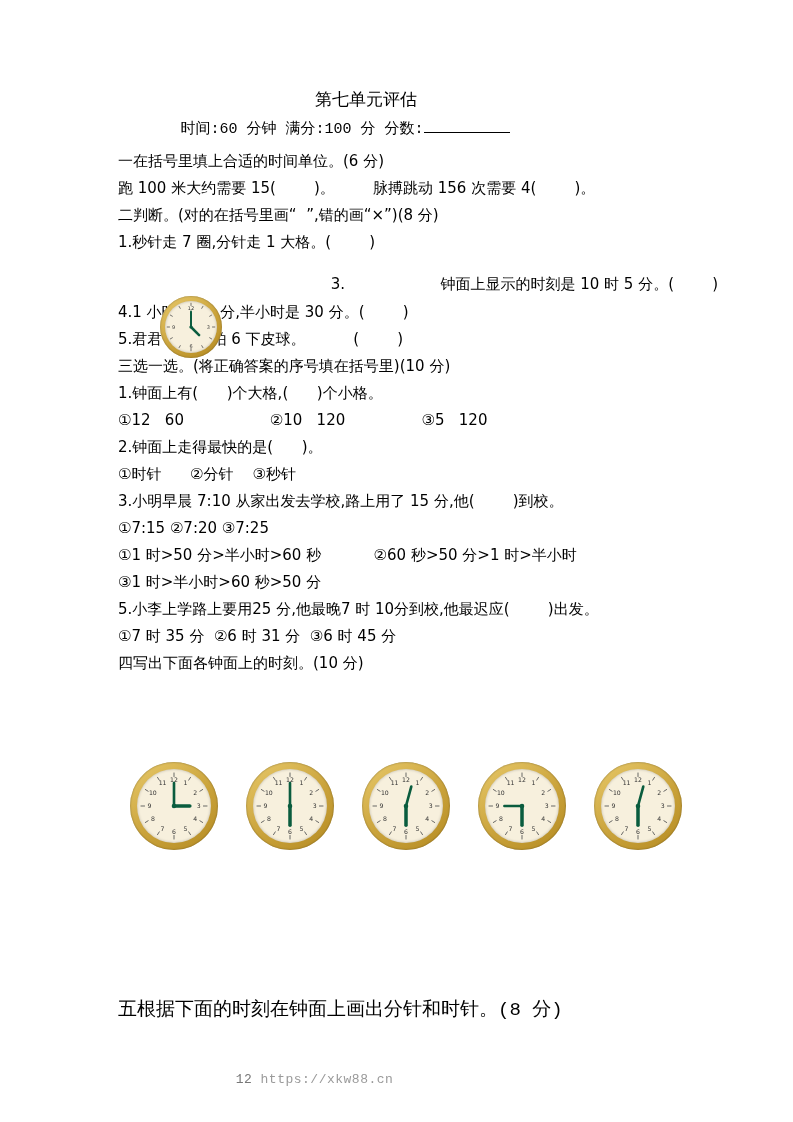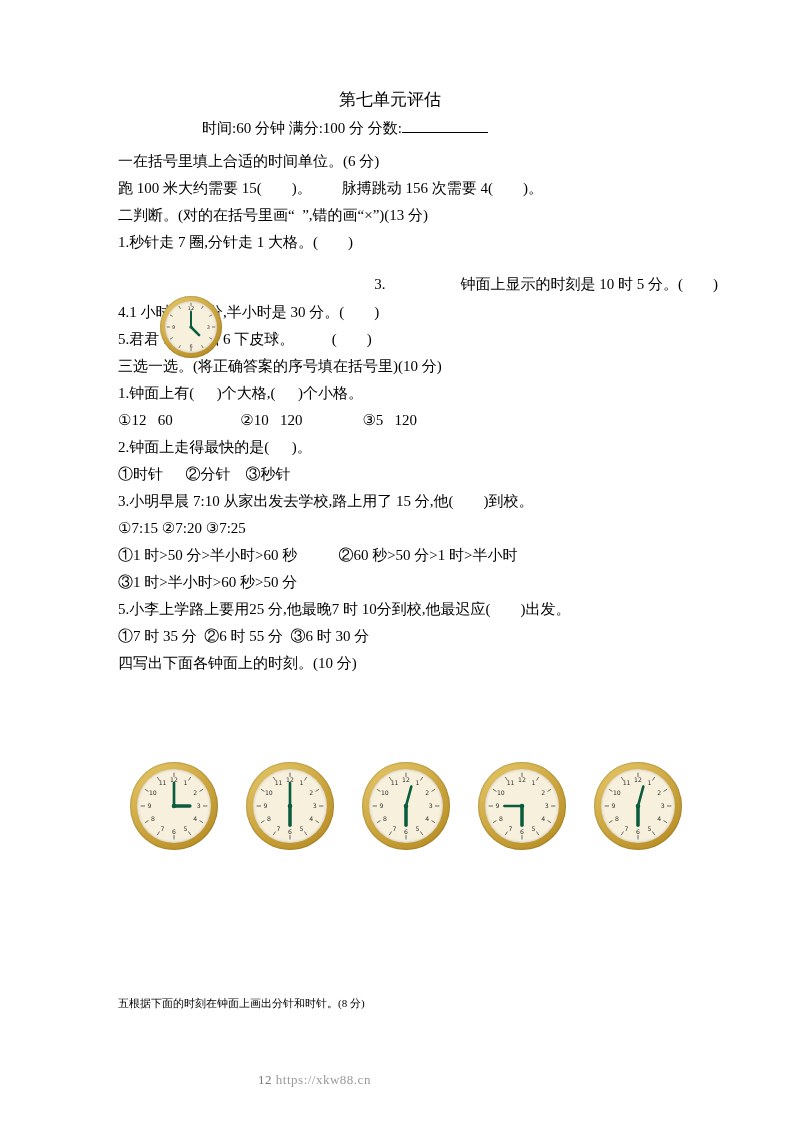--- a/index.html
+++ b/index.html
@@ -25,30 +25,29 @@
   .title {
     text-align: center;
     font-size: 17px;
     font-weight: normal;
     font-family: "DejaVu Sans", sans-serif;
     margin: 0;
     position: absolute;
     top: 88px;
     left: 0;
     width: 732px;
-    padding-left: 24px;
   }
   .subtitle {
     position: absolute;
     top: 118px;
     left: 0;
     width: 658px;
     text-align: center;
     font-size: 15px;
-    font-family: Liberation Serif, serif;
+    font-family: Liberation Mono, monospace;
     padding-left: 32px;
     box-sizing: border-box;
   }
   .blank-line {
     display: inline-block;
     border-bottom: 1px solid #000;
     width: 86px;
     vertical-align: baseline;
     height: 14px;
   }
@@ -60,21 +59,20 @@
     font-size: 15px;
     font-family: "DejaVu Sans", sans-serif;
     line-height: 1.0;
   }
   .ln {
     margin: 0 0 0 0;
     padding: 0;
     white-space: pre;
     line-height: 27px;
     height: 27px;
-    font-family: Liberation Serif, serif;
   }
   .ln.tall { height: 29px; line-height: 29px; text-align: right; }
   .gap { height: 14px; }
 
   
   .clock {
     position: relative;
     border-radius: 50%;
     background: #f5ecd2;
     box-sizing: border-box;
@@ -112,70 +110,70 @@
   .clock-row .clock-item {
     position: absolute;
     width: 88px;
     height: 88px;
   }
 
   .footer-line {
     position: absolute;
     left: 118px;
     top: 996px;
-    font-size: 11px;
-    font-family: Liberation Serif, serif;
+    font-size: 19px;
+    font-family: Liberation Mono, monospace;
   }
   .watermark {
     position: absolute;
     left: 0;
     top: 1072px;
     width: 629px;
     text-align: center;
     font-size: 13px;
     color: #9a9a9a;
-    font-family: Liberation Serif, serif;
+    font-family: Liberation Mono, monospace;
     letter-spacing: 0.5px;
   }
   .watermark .wm-num { color: #777; }
 </style>
 </head>
 <body>
 
 <div class="page">
 
   <div class="title">第七单元评估</div>
 
   <div class="subtitle">
     <span>时间:60 分钟    满分:100 分    分数:</span><span class="blank-line"></span>
   </div>
 
   <div class="body-block">
 
     <div class="ln">一在括号里填上合适的时间单位。(6 分)</div>
     <div class="ln">跑 100 米大约需要 15(        )。        脉搏跳动 156 次需要 4(        )。</div>
 
-    <div class="ln">二判断。(对的在括号里画“  ”,错的画“×”)(13 分)</div>
+    <div class="ln">二判断。(对的在括号里画“  ”,错的画“×”)(8 分)</div>
     <div class="ln">1.秒针走 7 圈,分针走 1 大格。(        )</div>
     <div class="gap"></div>
     <div class="ln tall">3.                    钟面上显示的时刻是 10 时 5 分。(        )</div>
     <div class="ln">4.1 小时是 60 分,半小时是 30 分。(        )</div>
     <div class="ln">5.君君 1 秒能拍 6 下皮球。          (        )</div>
 
     <div class="ln">三选一选。(将正确答案的序号填在括号里)(10 分)</div>
     <div class="ln">1.钟面上有(      )个大格,(      )个小格。</div>
     <div class="ln">①12   60                  ②10   120                ③5   120</div>
     <div class="ln">2.钟面上走得最快的是(      )。</div>
     <div class="ln">①时针      ②分针    ③秒针</div>
     <div class="ln">3.小明早晨 7:10 从家出发去学校,路上用了 15 分,他(        )到校。</div>
     <div class="ln">①7:15 ②7:20 ③7:25</div>
     <div class="ln">①1 时&gt;50 分&gt;半小时&gt;60 秒           ②60 秒&gt;50 分&gt;1 时&gt;半小时</div>
     <div class="ln">③1 时&gt;半小时&gt;60 秒&gt;50 分</div>
     <div class="ln">5.小李上学路上要用25 分,他最晚7 时 10分到校,他最迟应(        )出发。</div>
-    <div class="ln">①7 时 35 分  ②6 时 55 分  ③6 时 30 分</div>
+    <div class="ln">①7 时 35 分  ②6 时 31 分  ③6 时 45 分</div>
 
     <div class="ln">四写出下面各钟面上的时刻。(10 分)</div>
   </div>
 
   <div class="inline-clock">
     <div class="clock" style="width:62px;height:62px;">
       <div class="rim"></div>
       <div class="face" style="left:5px;top:5px;right:5px;bottom:5px;"></div>
       <svg width="62" height="62" viewBox="0 0 100 100">
         <g stroke="#444" stroke-width="1.2">

